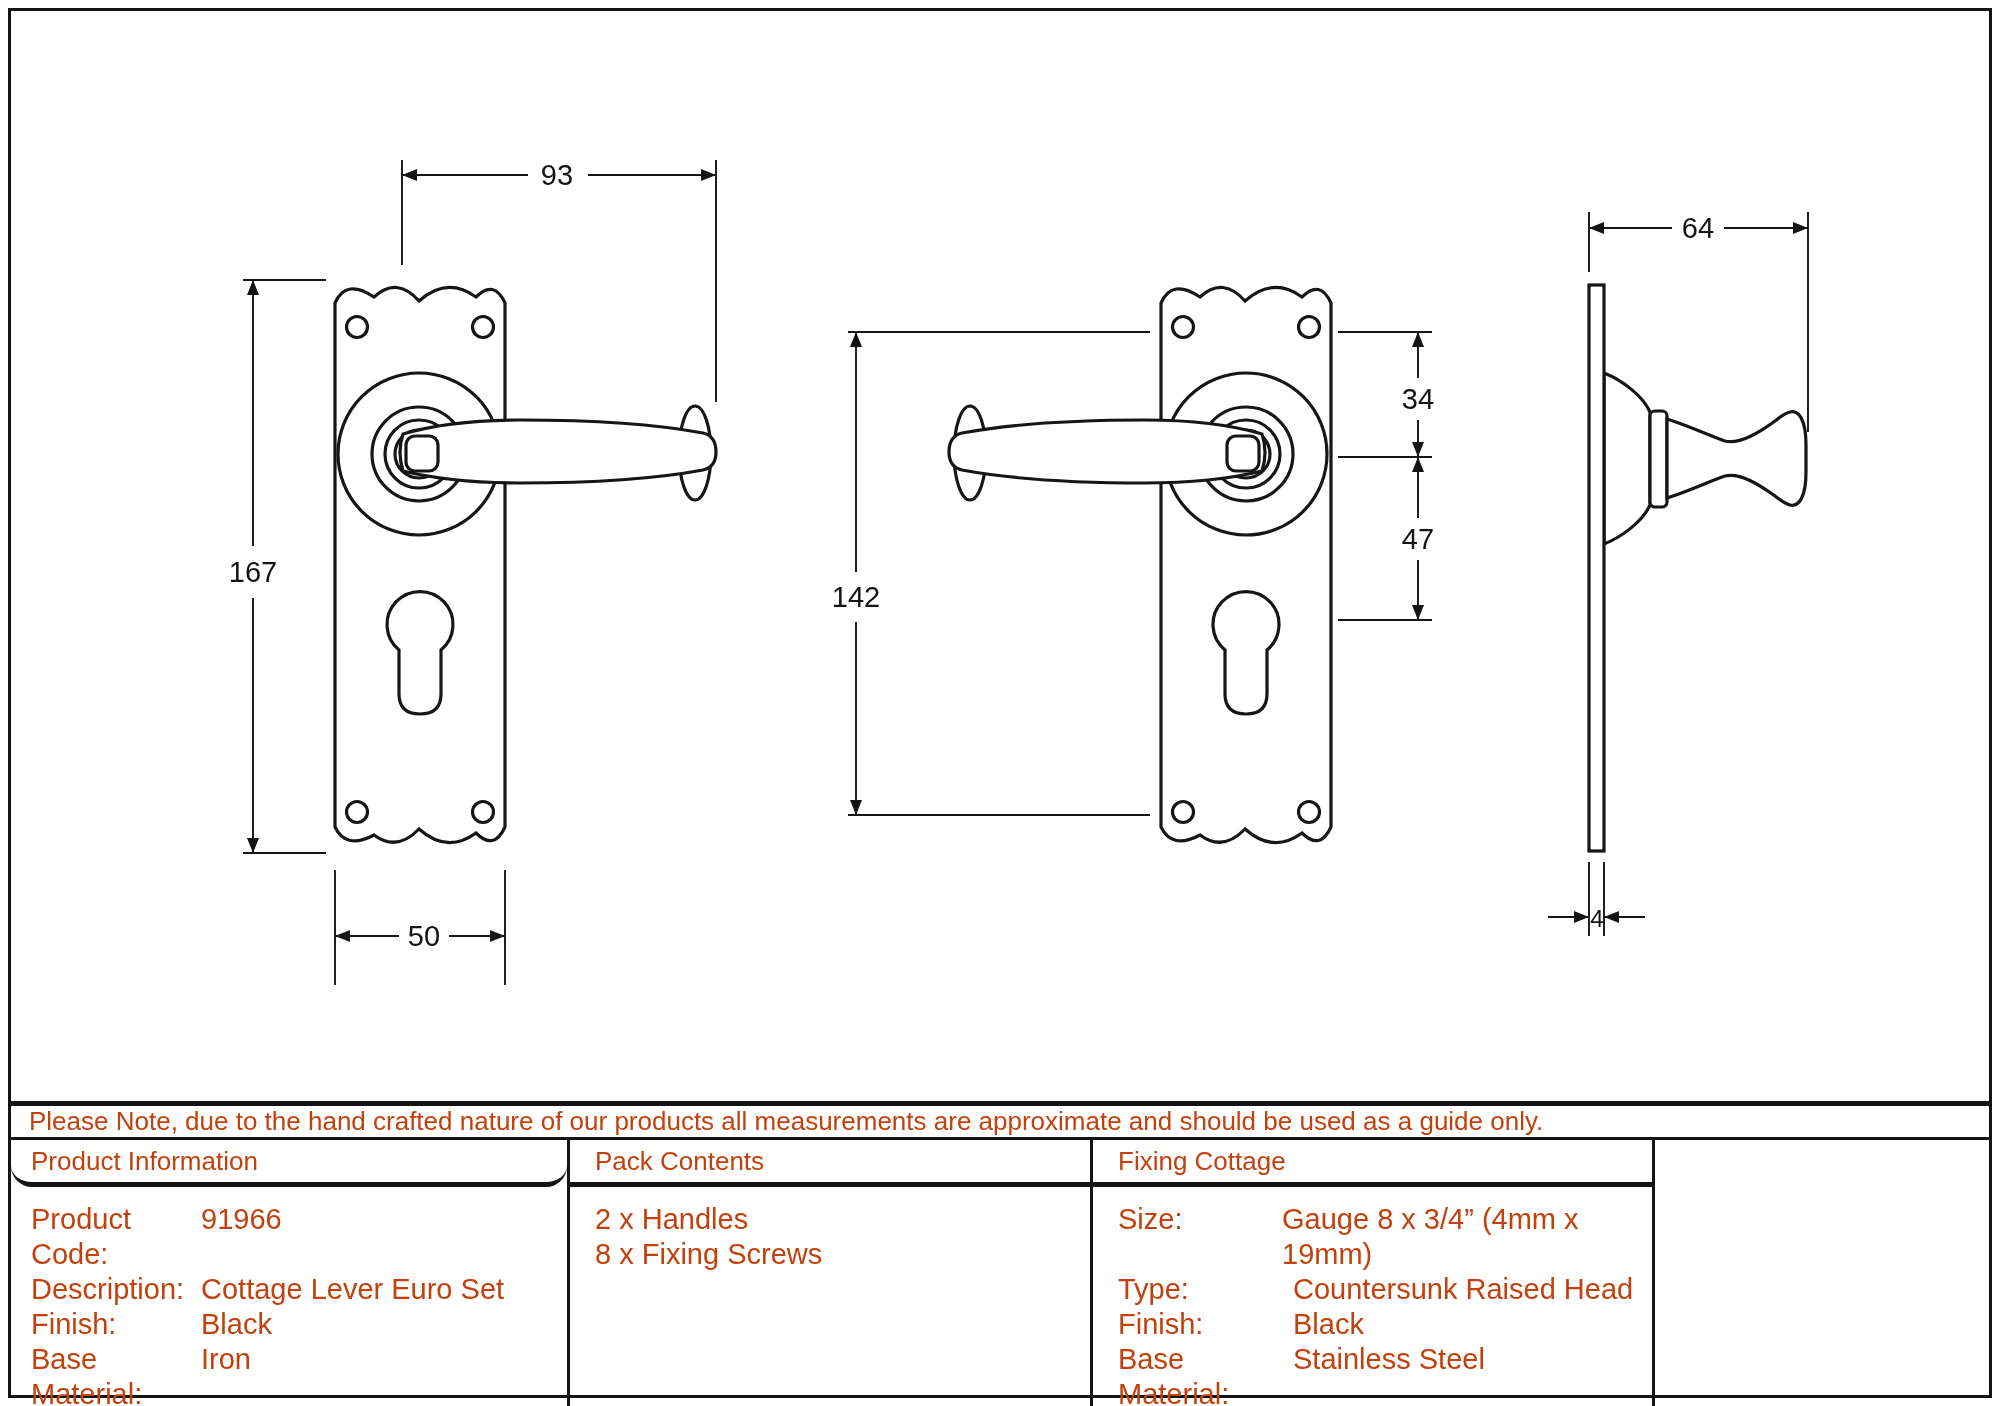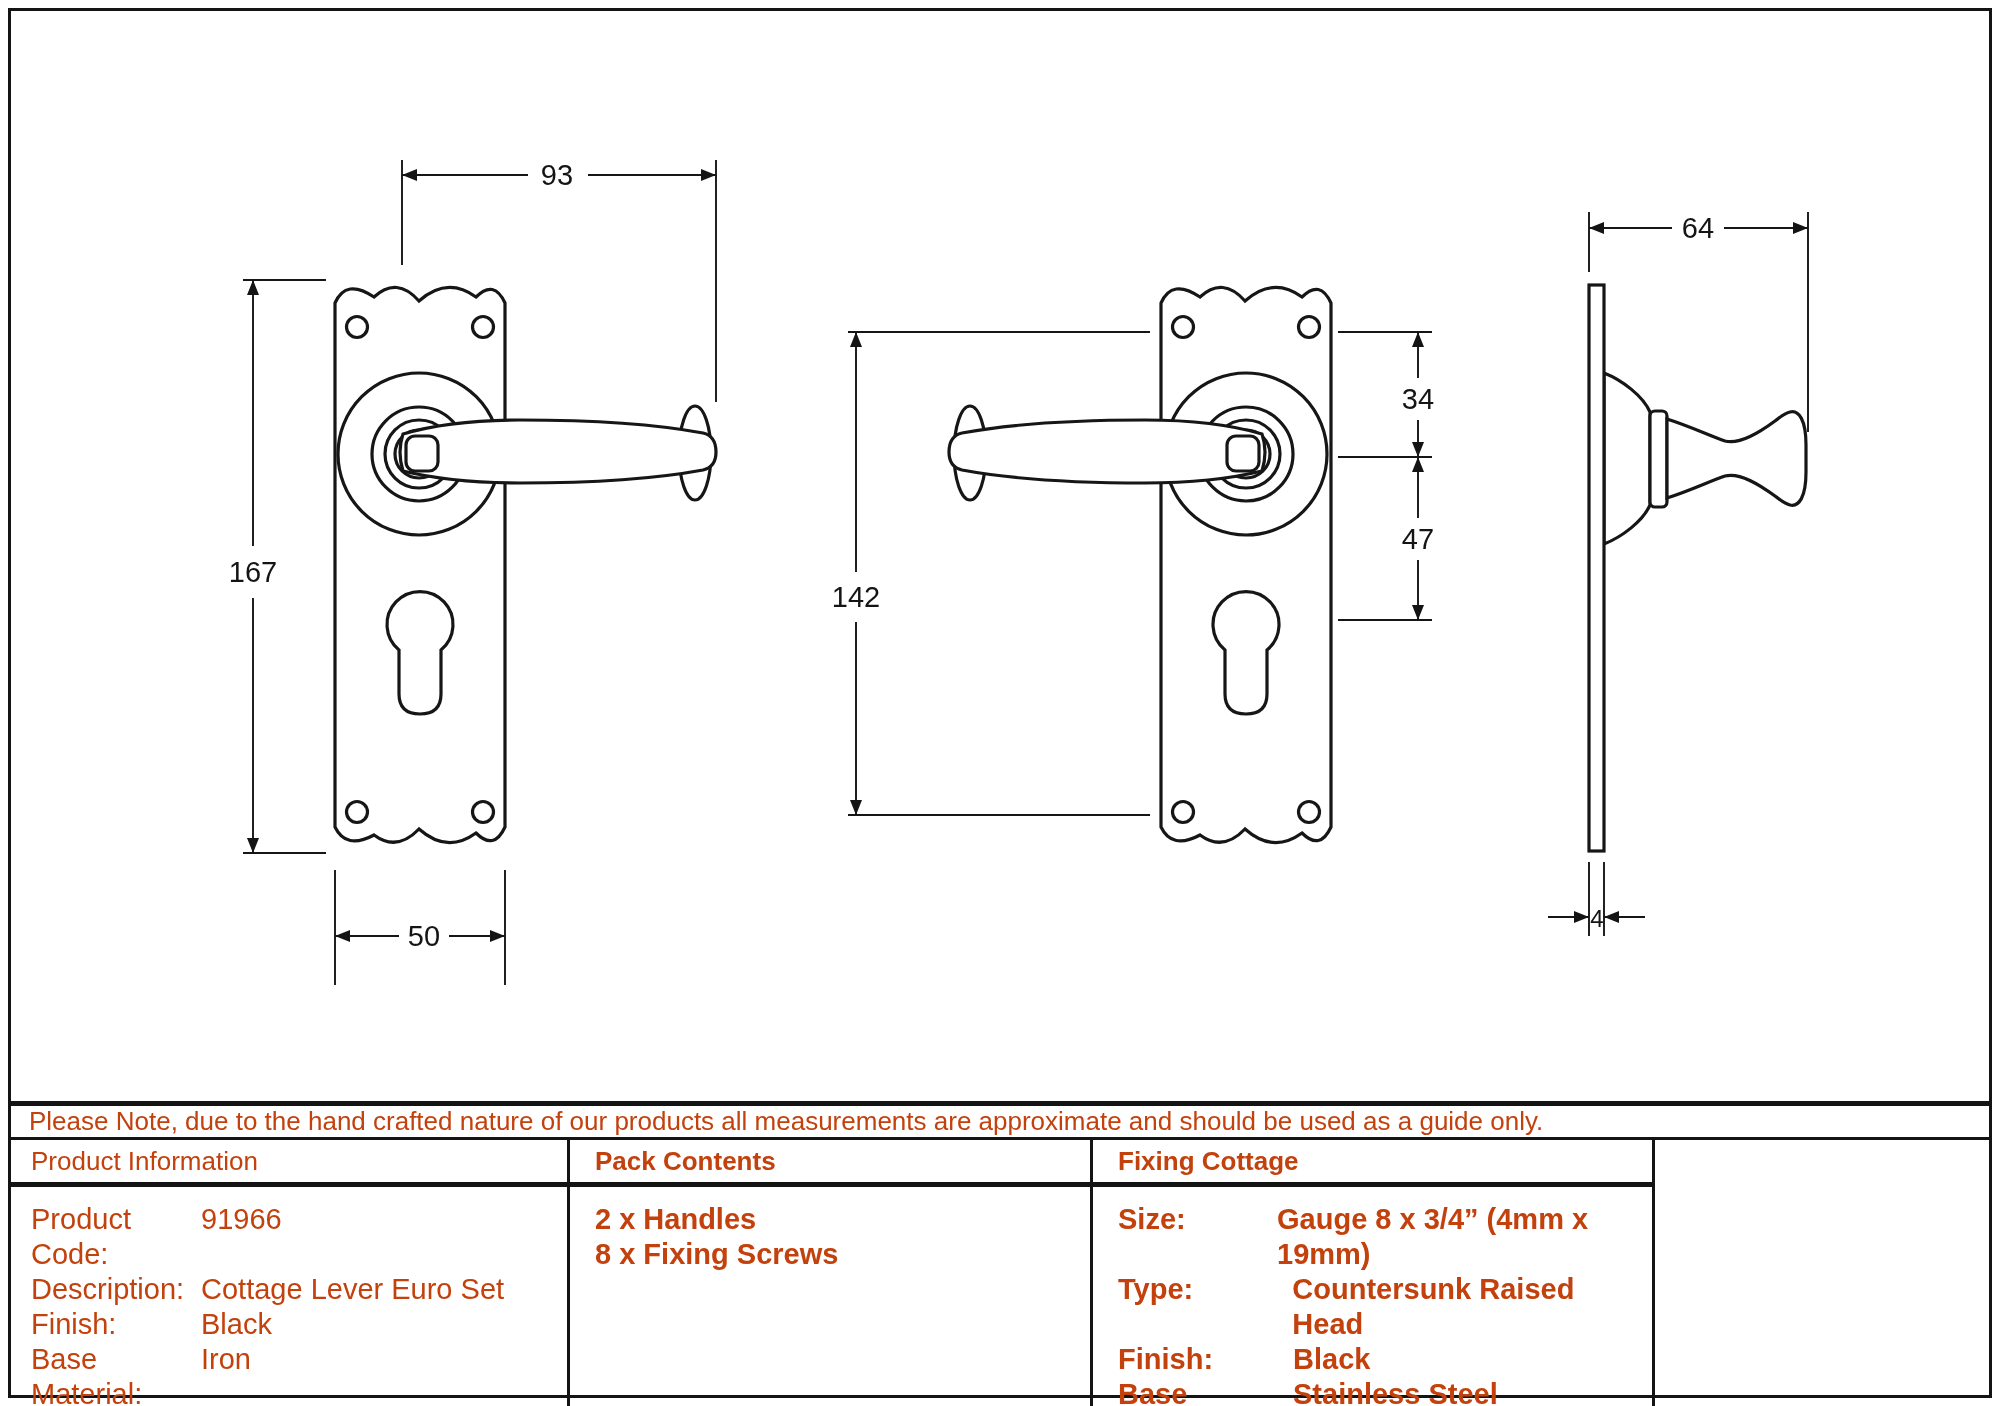--- a/index.html
+++ b/index.html
@@ -31,22 +31,22 @@
   .col { box-sizing:border-box; }
   .col.b-right { border-right:3px solid #141414; }
   .col1 { width:559px; }
   .col2 { width:523px; }
   .col3 { width:562px; }
   .col4 { flex:1; position:relative; }
   .hdr {
     height:47px; box-sizing:border-box; border-bottom:5px solid #141414;
     display:flex; align-items:center; font-size:26px;
   }
-  .pad20 { padding-left:20px; }
-  .pad25 { padding-left:25px;font-weight:bold; }
+  .pad20 { padding-left:20px;border-radius:21px; }
+  .pad25 { padding-left:25px; }
   .cell-body { padding-top:15px; font-size:29px; }
   .cell-body .row { display:flex; line-height:35px; }
   .lbl-170 { display:inline-block; width:170px; }
   .lbl-175 { display:inline-block; width:175px; }
   .item-row { line-height:35px; }
 
   
   .logo-anvil { position:absolute; left:52px; top:66px; width:84px; height:80px; }
   .logo-fromthe { position:absolute; left:152px; top:70px; font-family:"Liberation Serif",serif; font-size:26px; white-space:nowrap; }
   .logo-diamond { font-size:15px; vertical-align:2px; padding-left:6px; }

